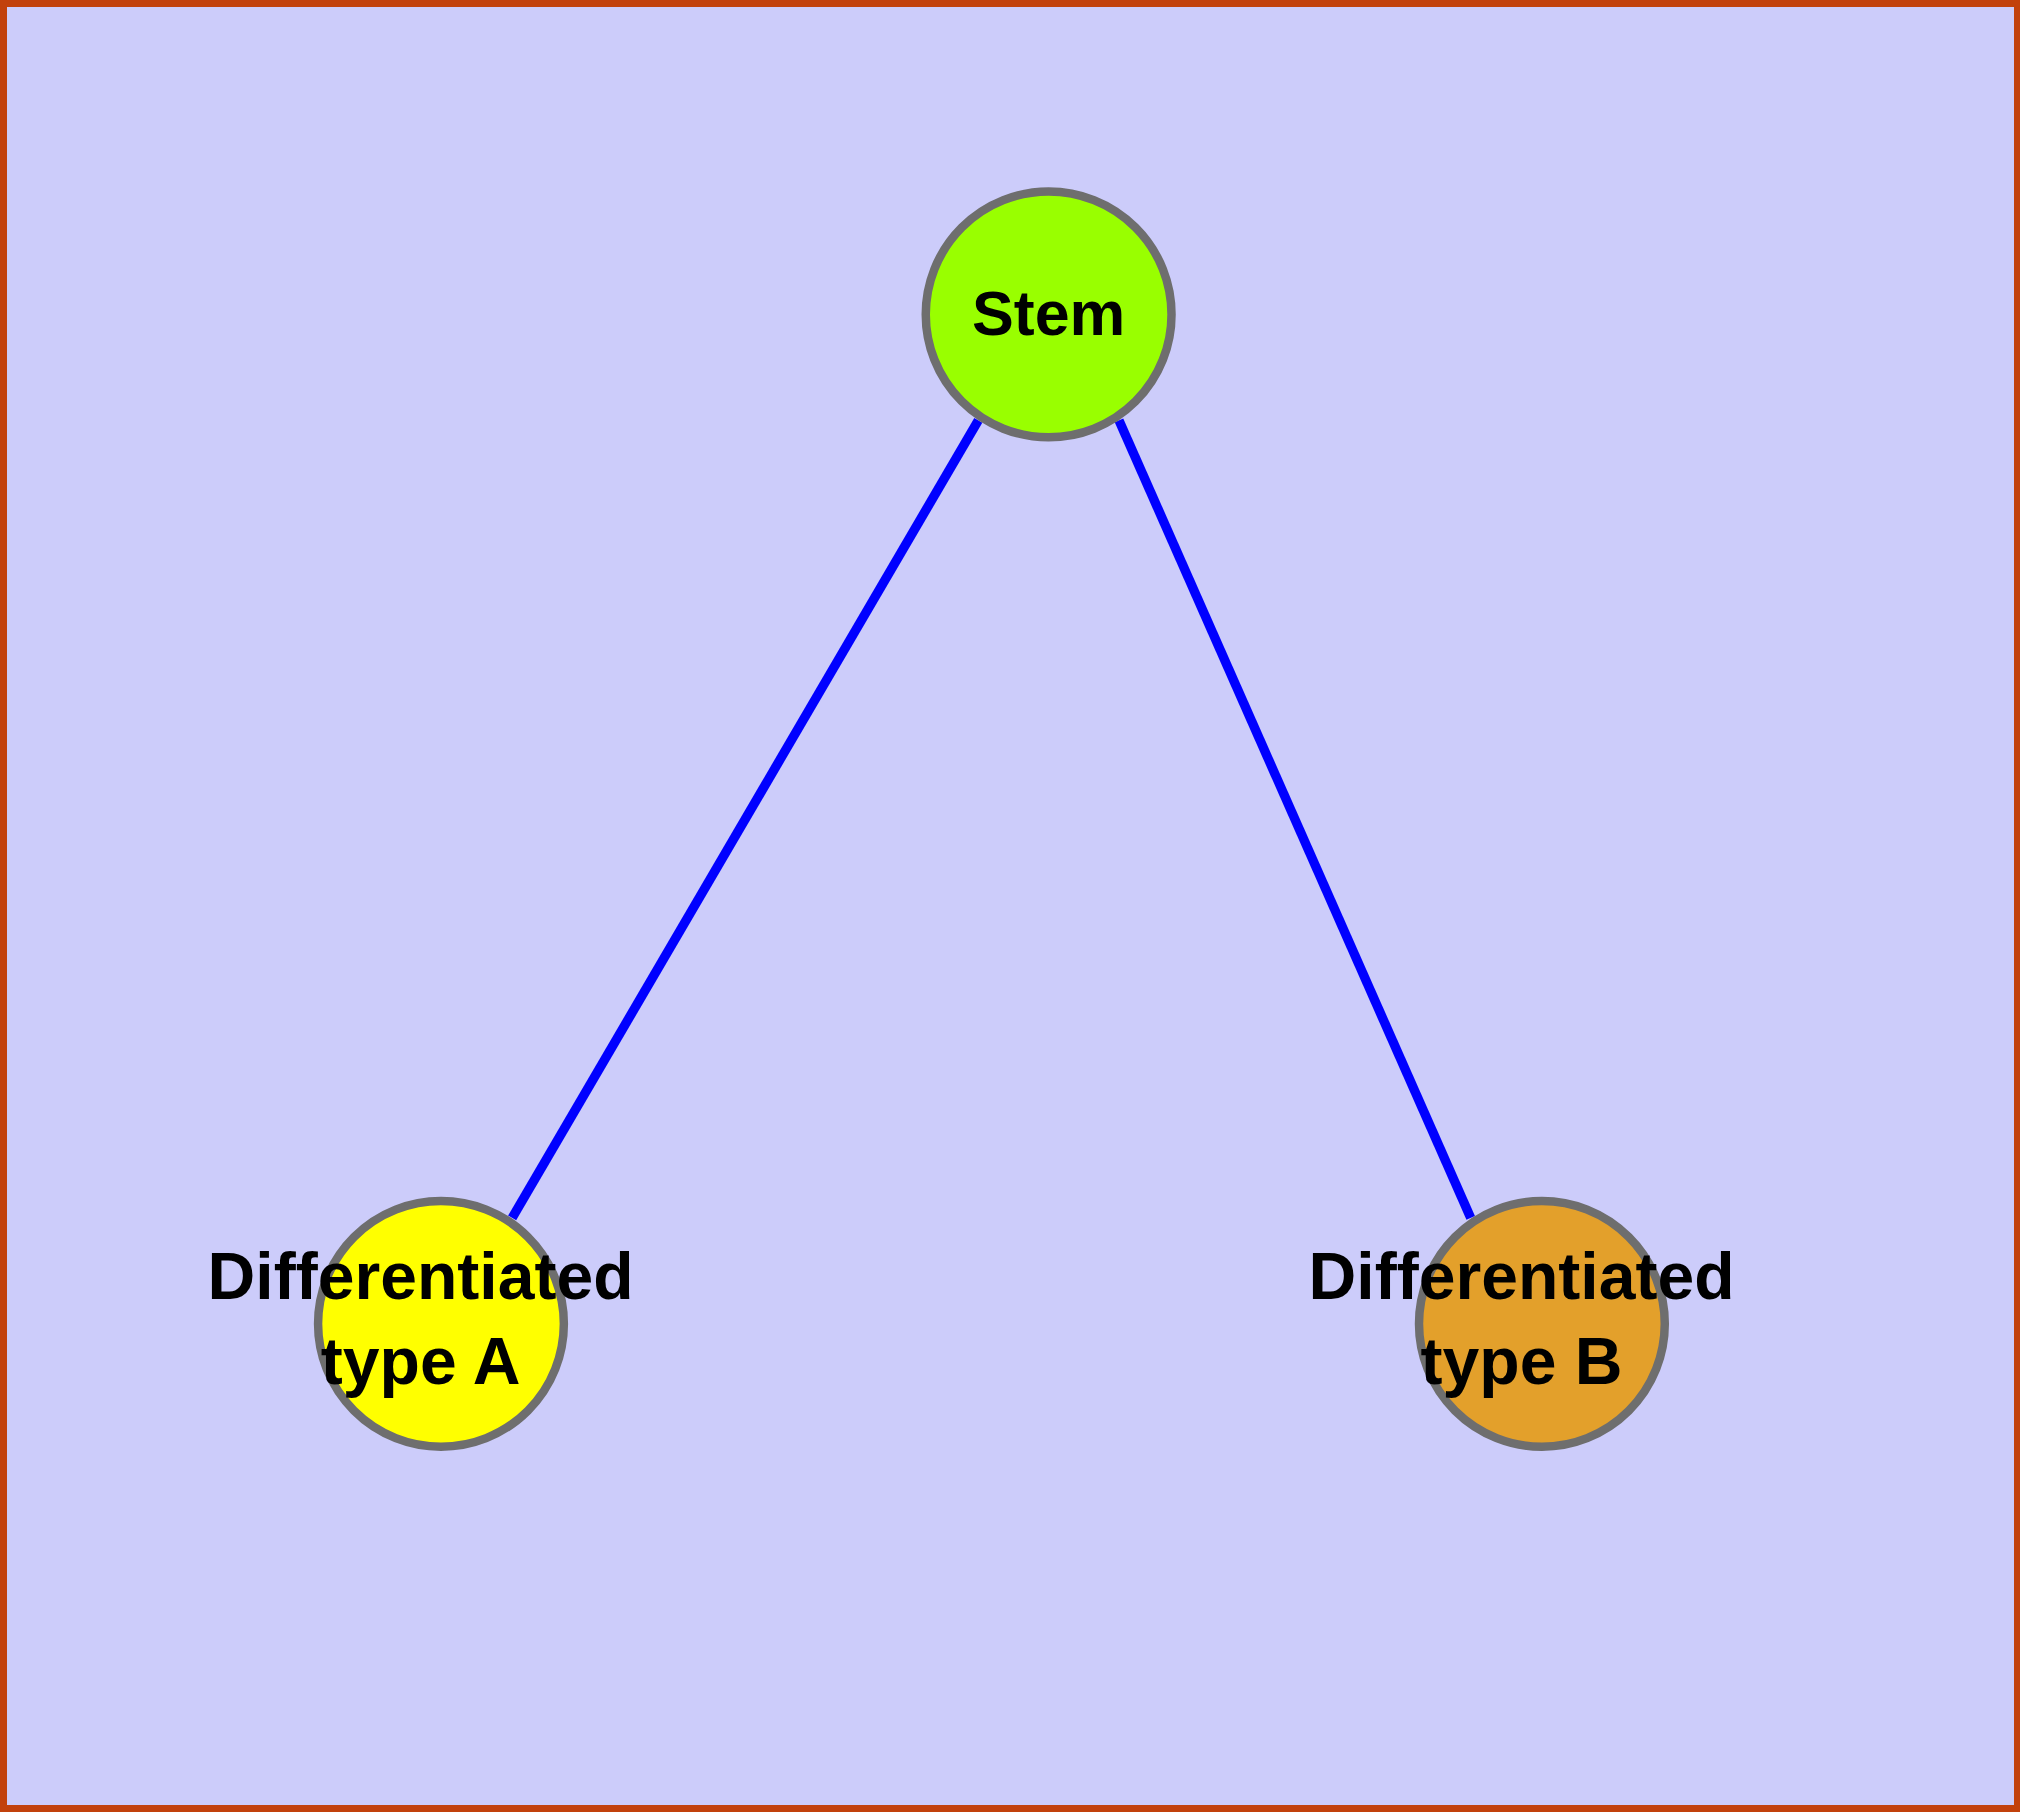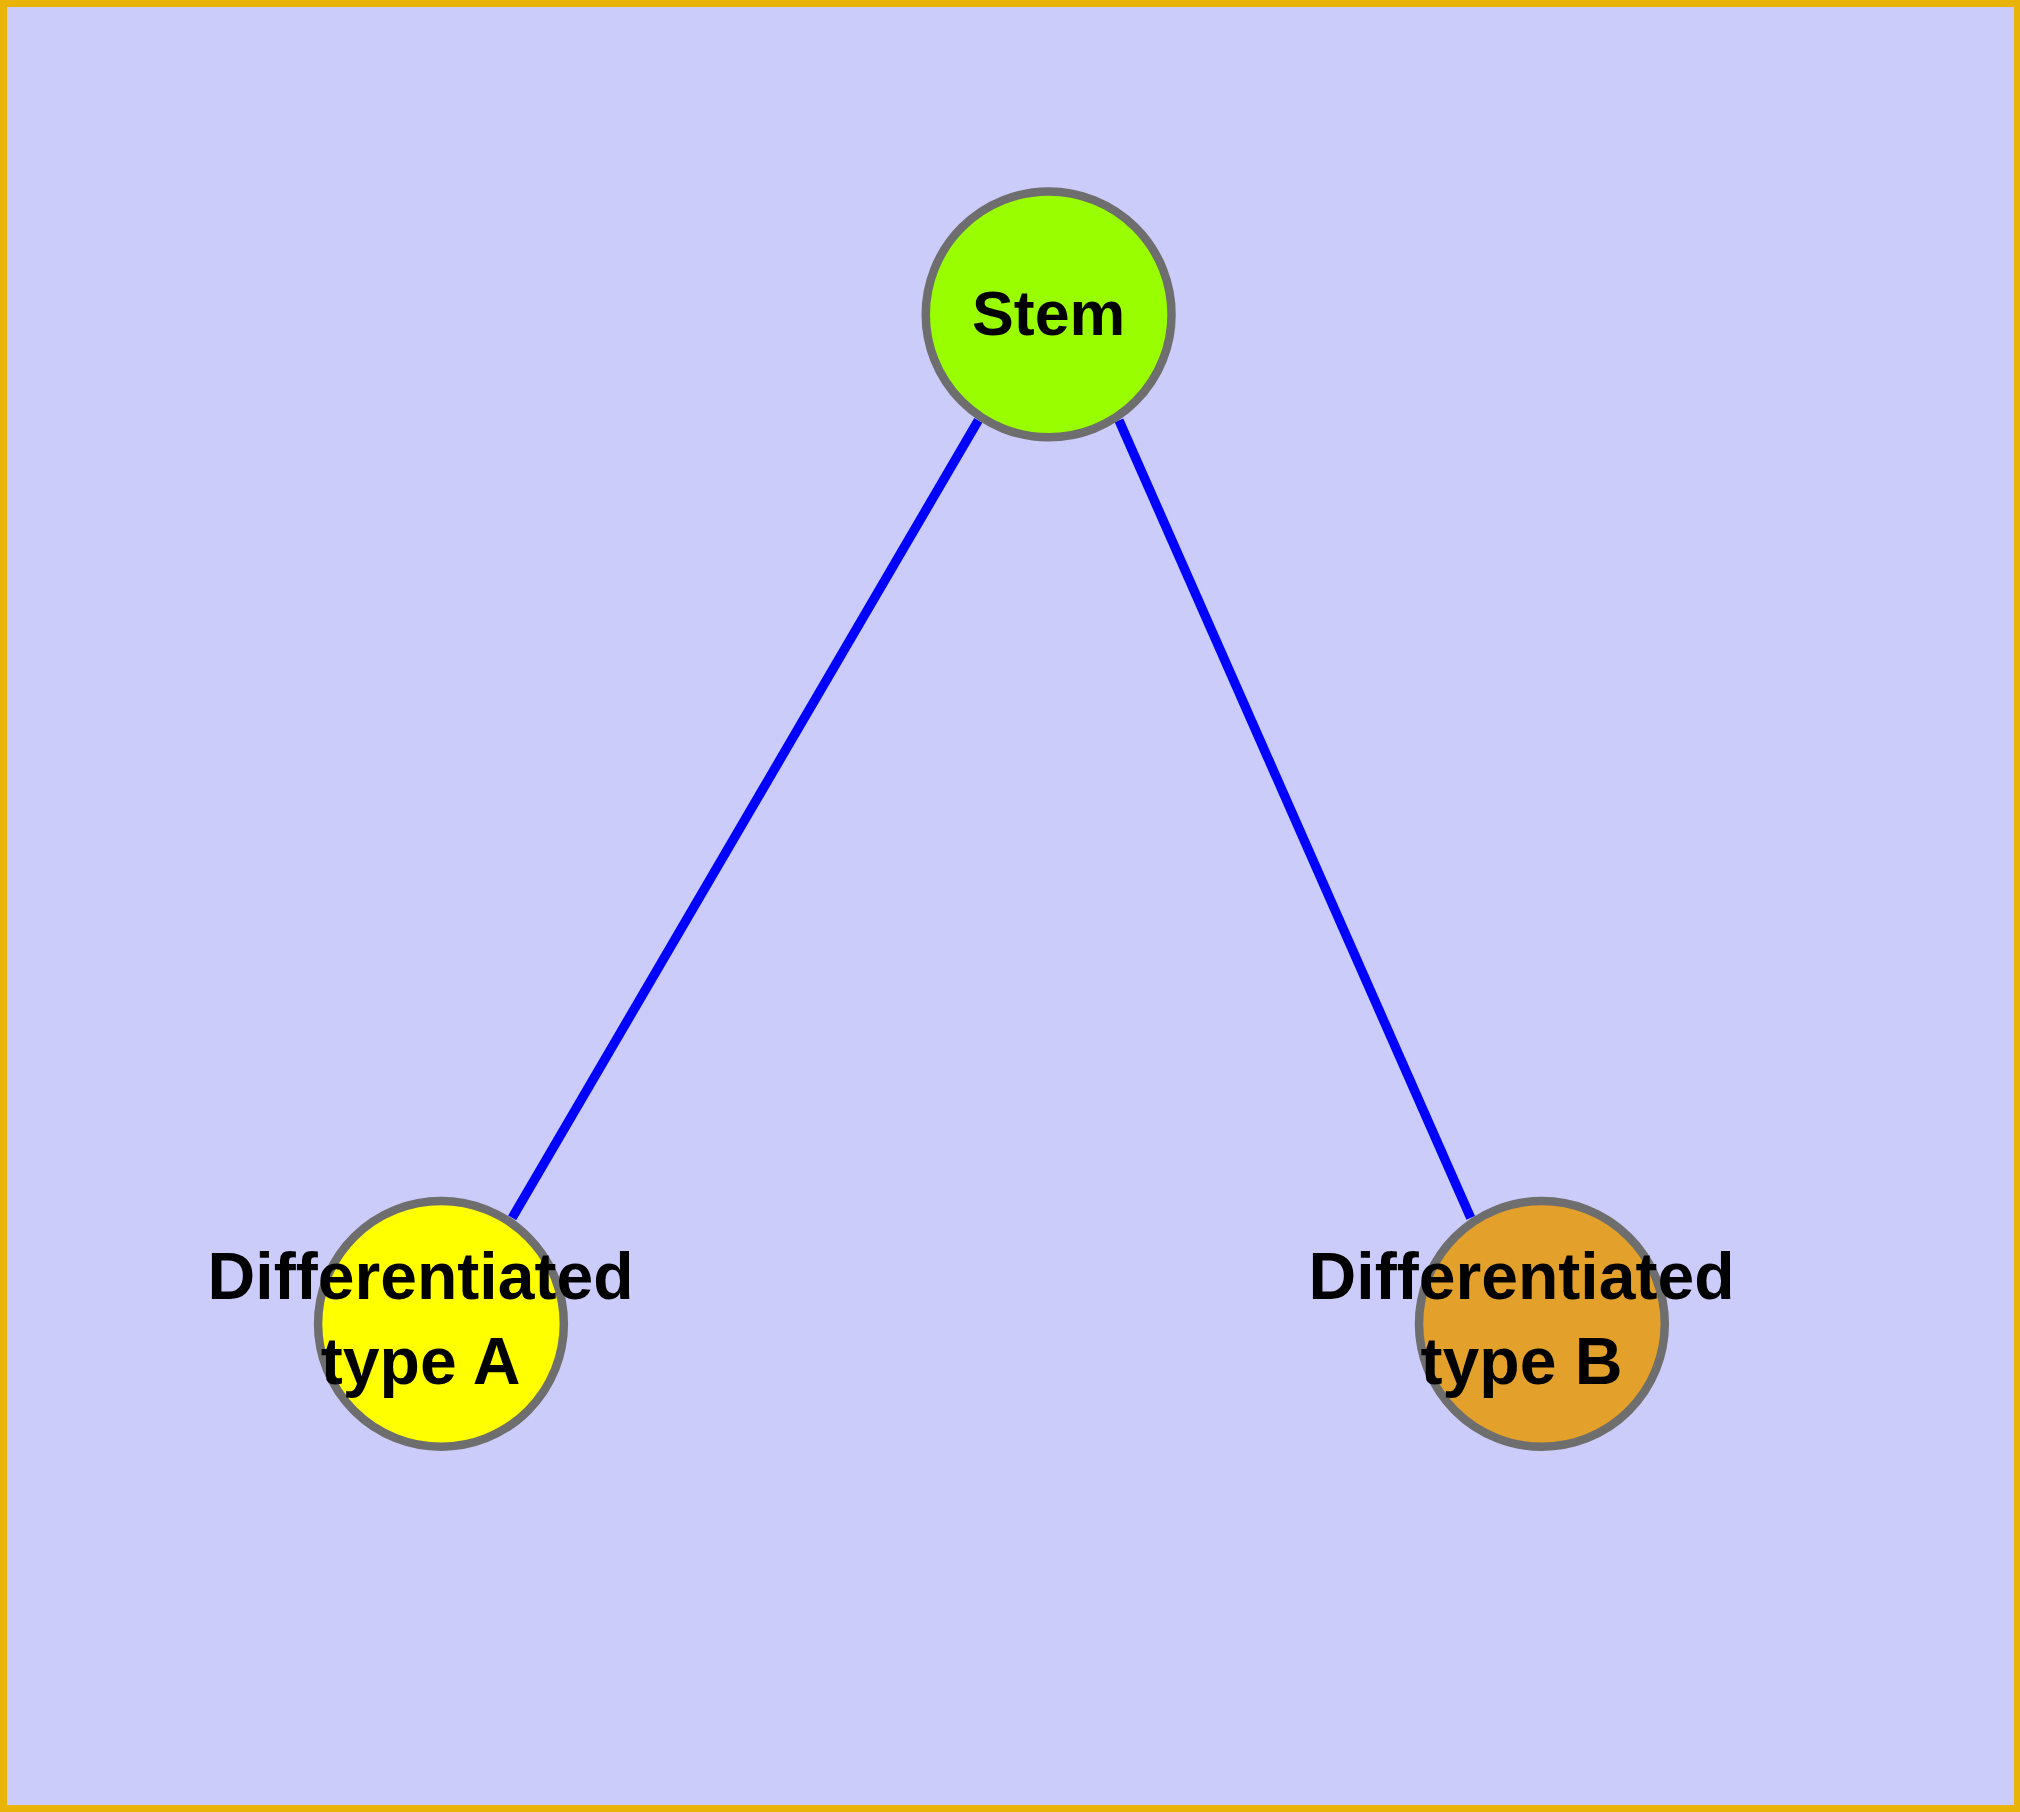--- a/index.html
+++ b/index.html
@@ -4,21 +4,21 @@
 <style>
   html, body {
     margin: 0;
     padding: 0;
     background: #ffffff;
   }
   #canvas {
     position: relative;
     width: 2021px;
     height: 1812px;
-    background: #eab308;
+    background: #c2410c;
     overflow: hidden;
     font-family: "Liberation Sans", sans-serif;
   }
   #plot-area {
     position: absolute;
     left: 6.8px;
     top: 6.8px;
     width: 2007px;
     height: 1798px;
     background: #ccccfa;

